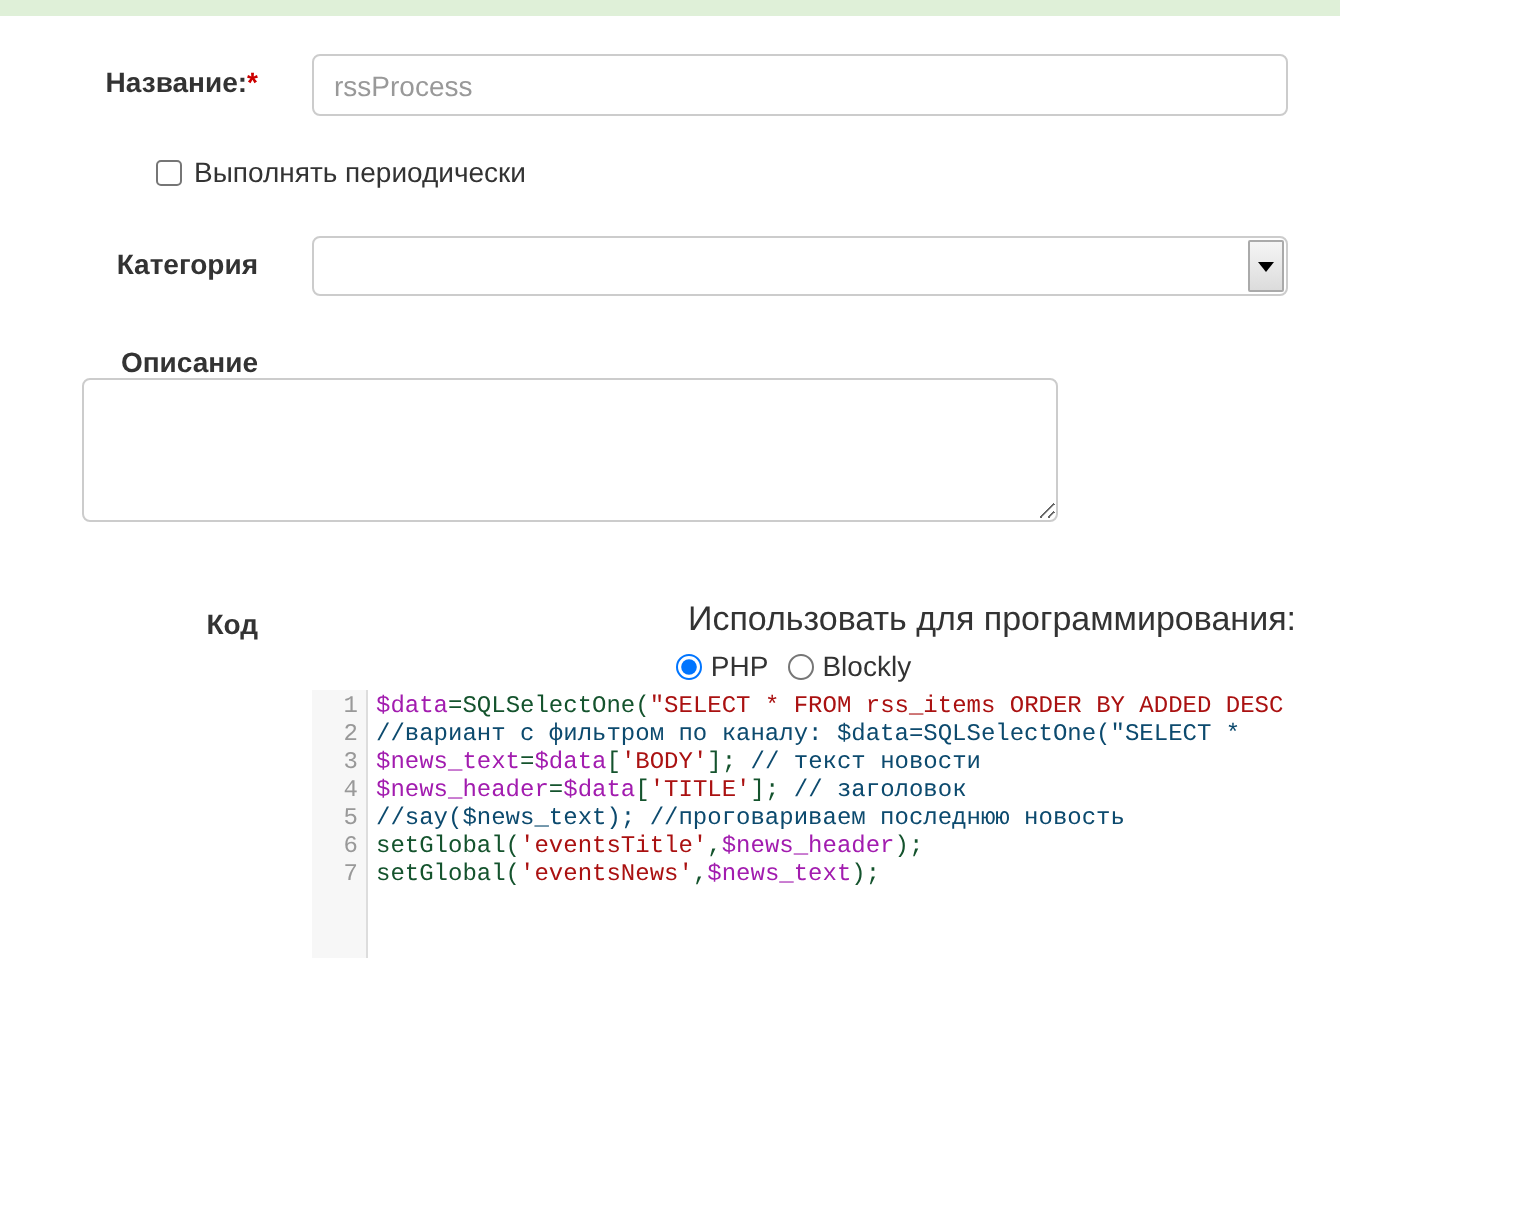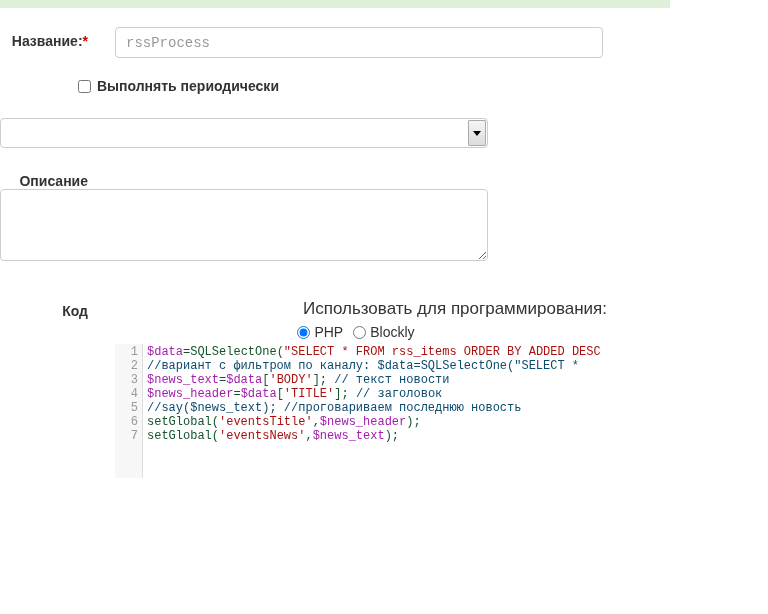--- a/index.html
+++ b/index.html
@@ -10,47 +10,47 @@
     width:768px; height:614px;
     background:#fff;
     overflow:hidden;
   }
   .top-bar {
     position:absolute; left:0; top:0;
     width:670px; height:8px;
     background:#dff0d8;
   }
   .form-area { position:absolute; left:0; top:8px; width:768px; }
-  .form-row { display:flex; align-items:flex-start; }
+  .form-row { display:flex; align-items:flex-start;padding-left:41px; }
   .row-name     { margin-top:19px; }
   .row-periodic { margin-top:20px; padding-left:78px; }
   .row-category { margin-top:24px; }
   .row-desc     { margin-top:19px;flex-direction:column; }
   .row-code     { margin-top:32px; }
   .label-col {
     width:88px; margin-right:27px;
     text-align:right;
     font-size:14px; font-weight:bold; color:#333;
     padding-top:6px;
     white-space:nowrap;
   }
   .req { color:#cc0000; font-weight:bold; }
   .field-col { width:492px; }
   .text-input {
     width:488px; height:31px;
     border:1px solid #ccc; border-radius:4px;
     padding:4px 10px;
-    font-family:Liberation Mono, monospace;
+    font-family:Liberation Sans, sans-serif;
     font-size:14px; color:#999;
     background:#fff;
     outline:none;
   }
   .checkbox-row { display:flex; align-items:center; }
   .checkbox-row input { width:13px; height:13px; margin:0 6px 0 0; }
-  .checkbox-label { font-size:14px; font-weight:bold; color:#333; }
+  .checkbox-label { font-size:14px; font-weight:normal; color:#333; }
   .select-box {
     position:relative;
     width:488px; height:30px;
     border:1px solid #ccc; border-radius:4px;
     background:#fff;
     cursor:default;
   }
   .select-arrow-btn {
     position:absolute; top:1px; right:1px; bottom:1px;
     width:18px;
@@ -126,20 +126,21 @@
     </div>
 
     <div class="form-row row-periodic">
       <div class="checkbox-row">
         <input type="checkbox" id="periodic" style="">
         <label class="checkbox-label" for="periodic">Выполнять периодически</label>
       </div>
     </div>
 
     <div class="form-row row-category">
+      <div class="label-col">Категория</div>
       <div class="field-col">
         <div class="select-box">
           <span></span>
           <span class="select-arrow-btn">
               <span class="tri"></span>
             </span>
         </div>
       </div>
     </div>
 

